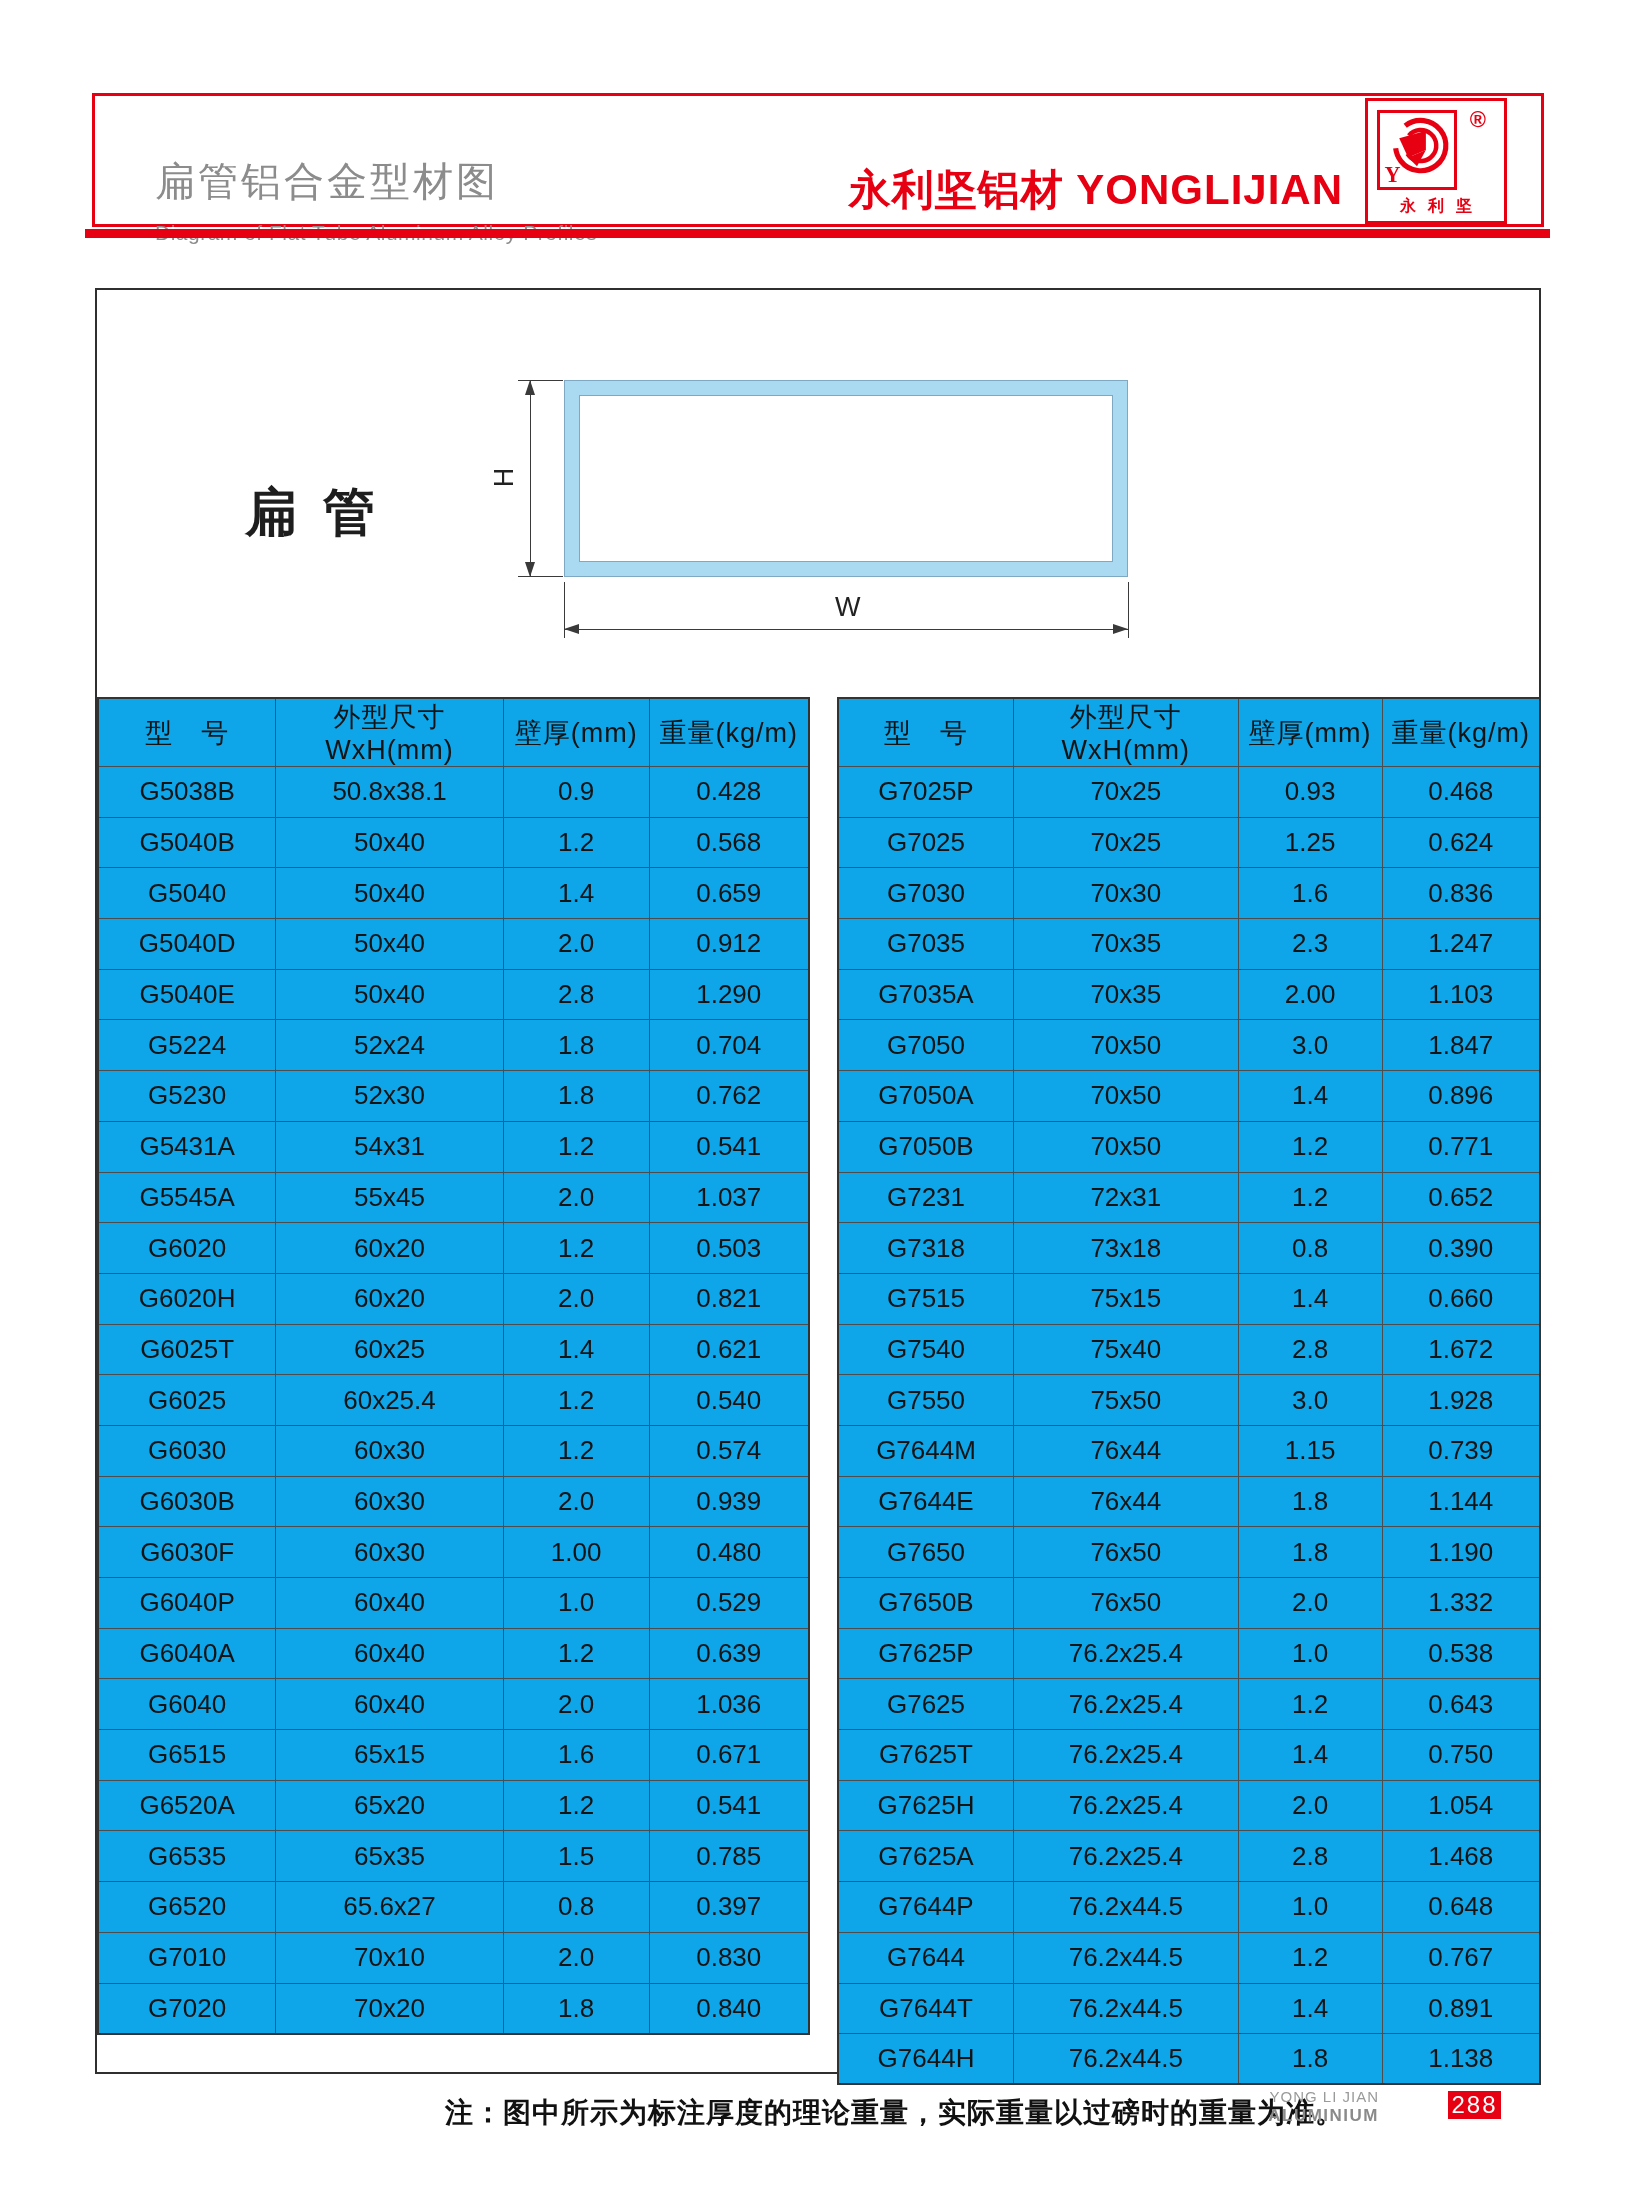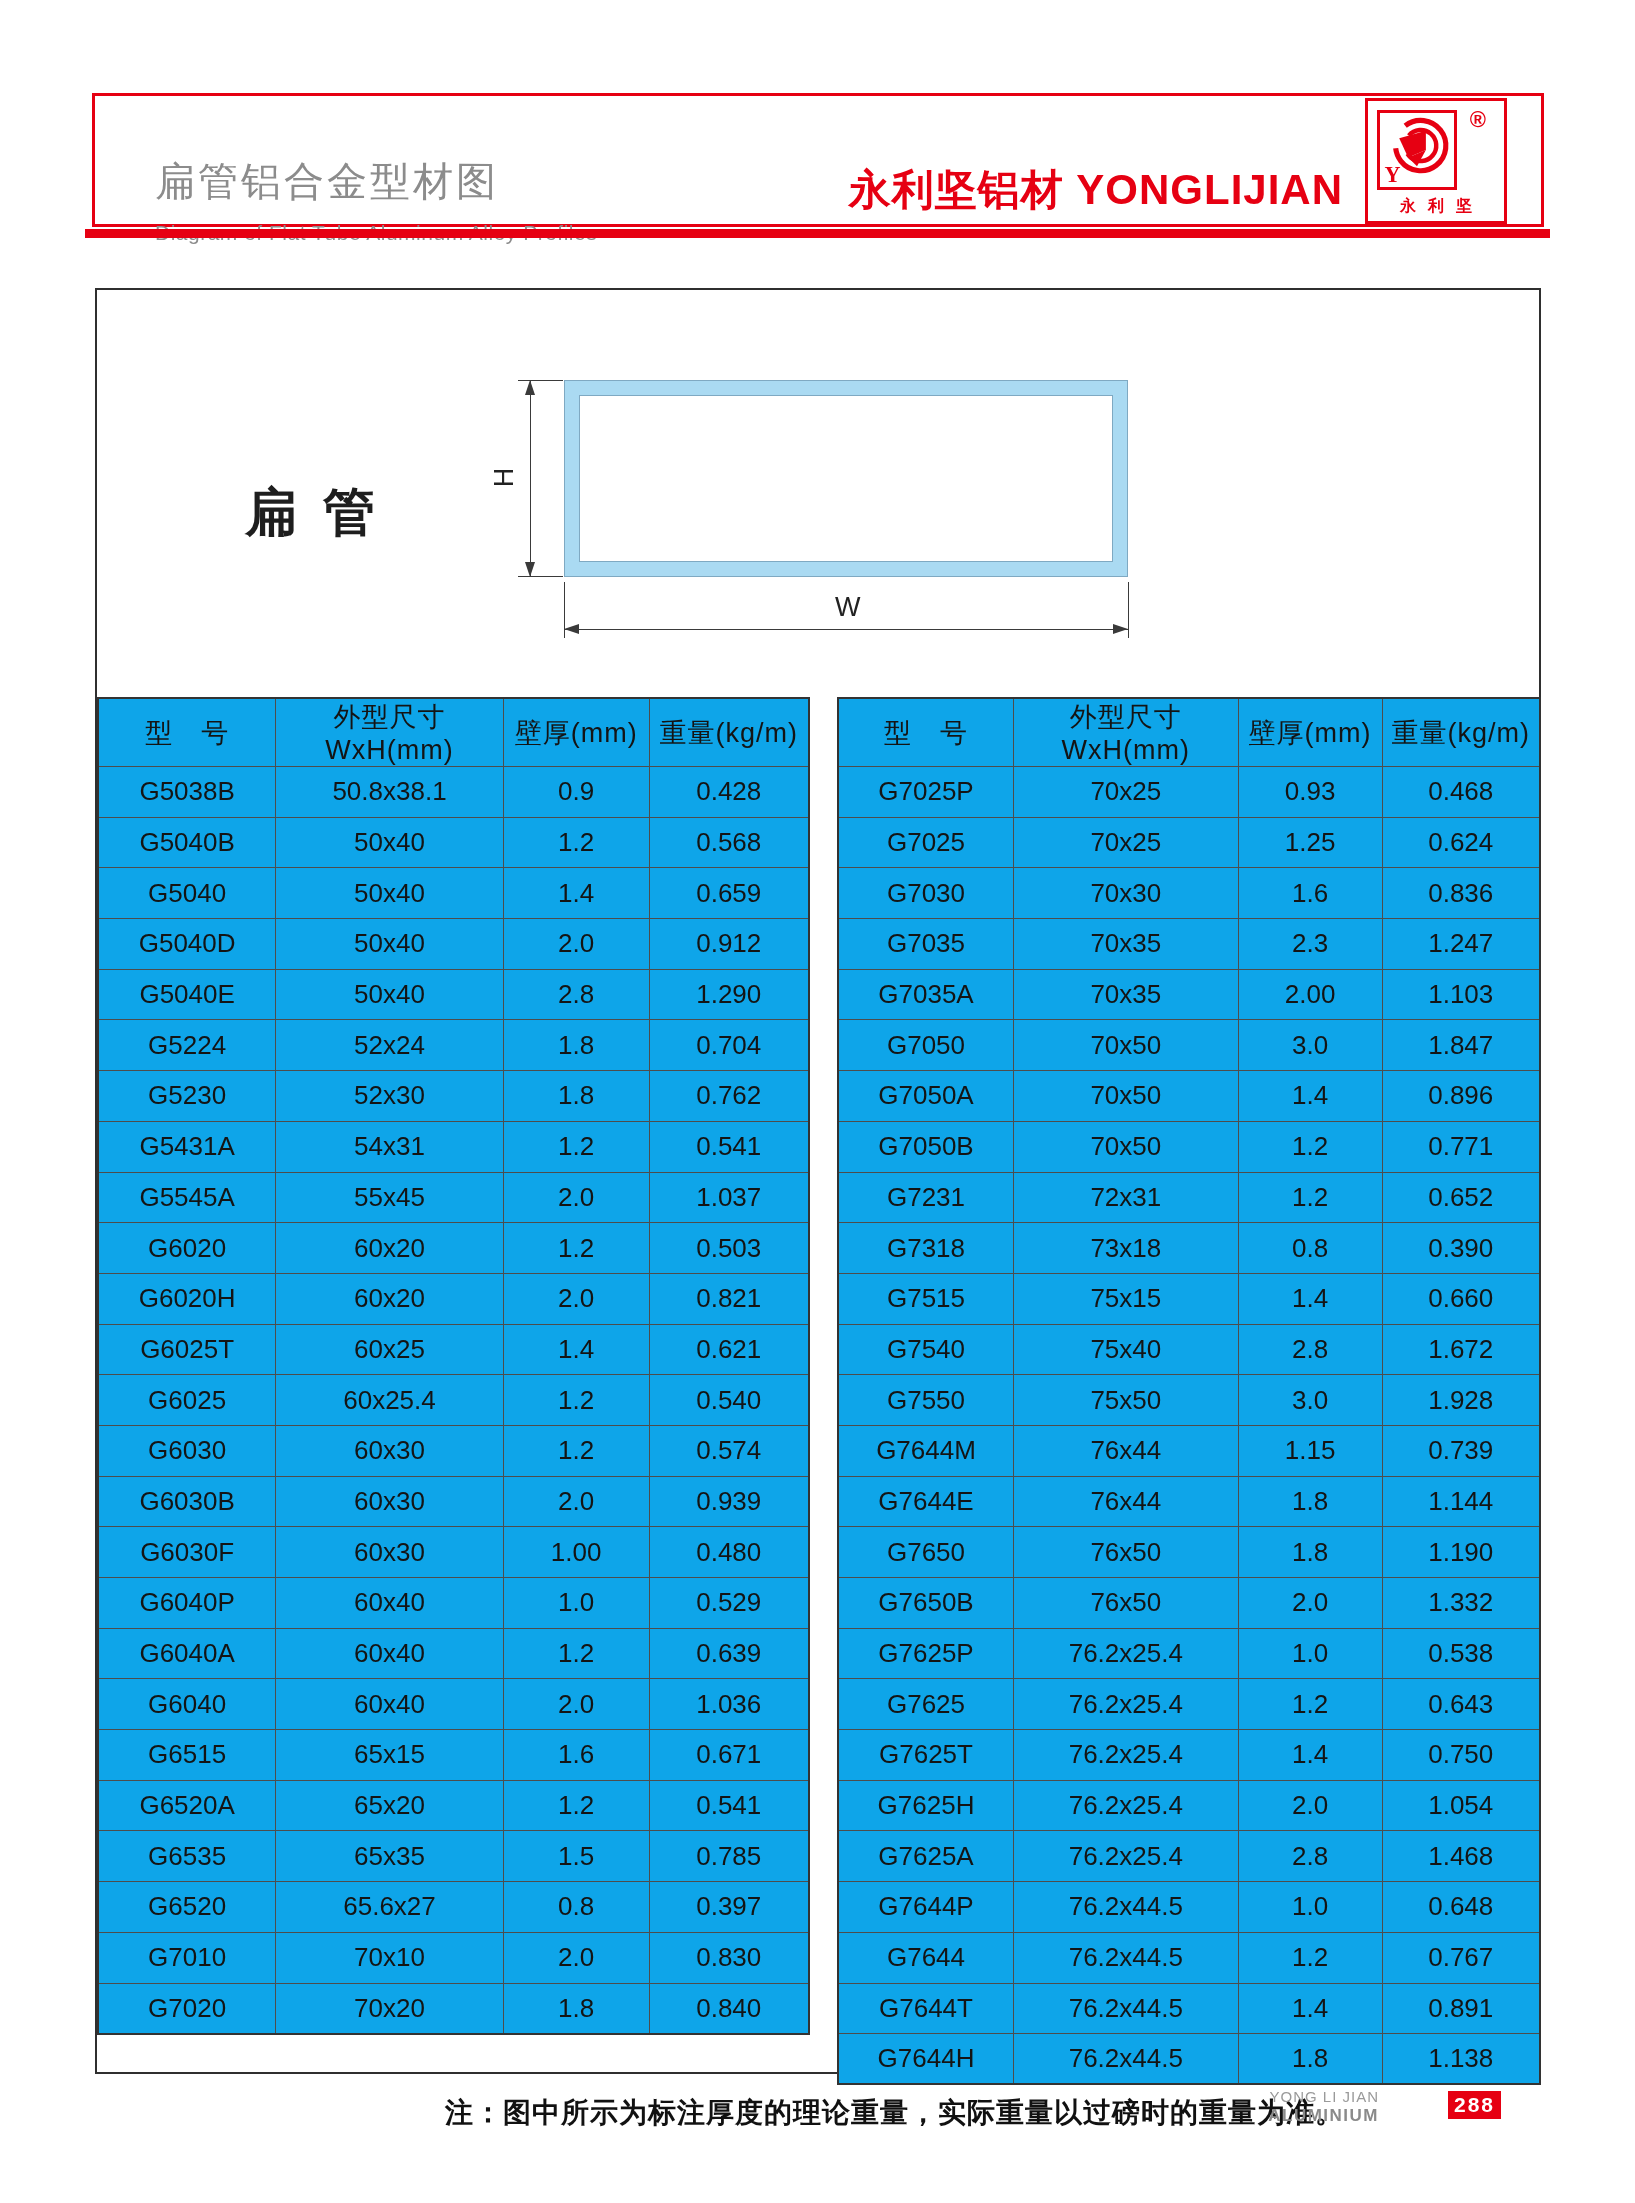--- a/index.html
+++ b/index.html
@@ -96,21 +96,21 @@
   
   .footnote {
     position:absolute; left:445px; top:2094px;
     font-size:28px; font-weight:700; color:#111; letter-spacing:1px; white-space:nowrap;
   }
   .footer-brand { position:absolute; top:2089px; left:1254px; width:125px; text-align:right; line-height:1.0; }
   .footer-brand .l1 { font-size:15px; color:#9a9a9a; letter-spacing:1px; }
   .footer-brand .l2 { font-size:17px; color:#8a8a8a; font-weight:700; letter-spacing:1.5px; margin-top:3px; }
   .page-badge {
     position:absolute; left:1448px; top:2091px; width:53px; height:28px;
-    background:#e60012; color:#fff; font-size:21px; font-weight:700;
+    background:#e60012; color:#fff; font-size:24px; font-weight:400;
     text-align:center; line-height:28px; letter-spacing:2px;
   }
 </style>
 </head>
 <body>
 
 <div class="header-box">
   <div class="header-text">
     <div class="page-title">扁管铝合金型材图</div>
     <div class="page-subtitle">Diagram of Flat Tube Aluminum Alloy Profiles</div>

